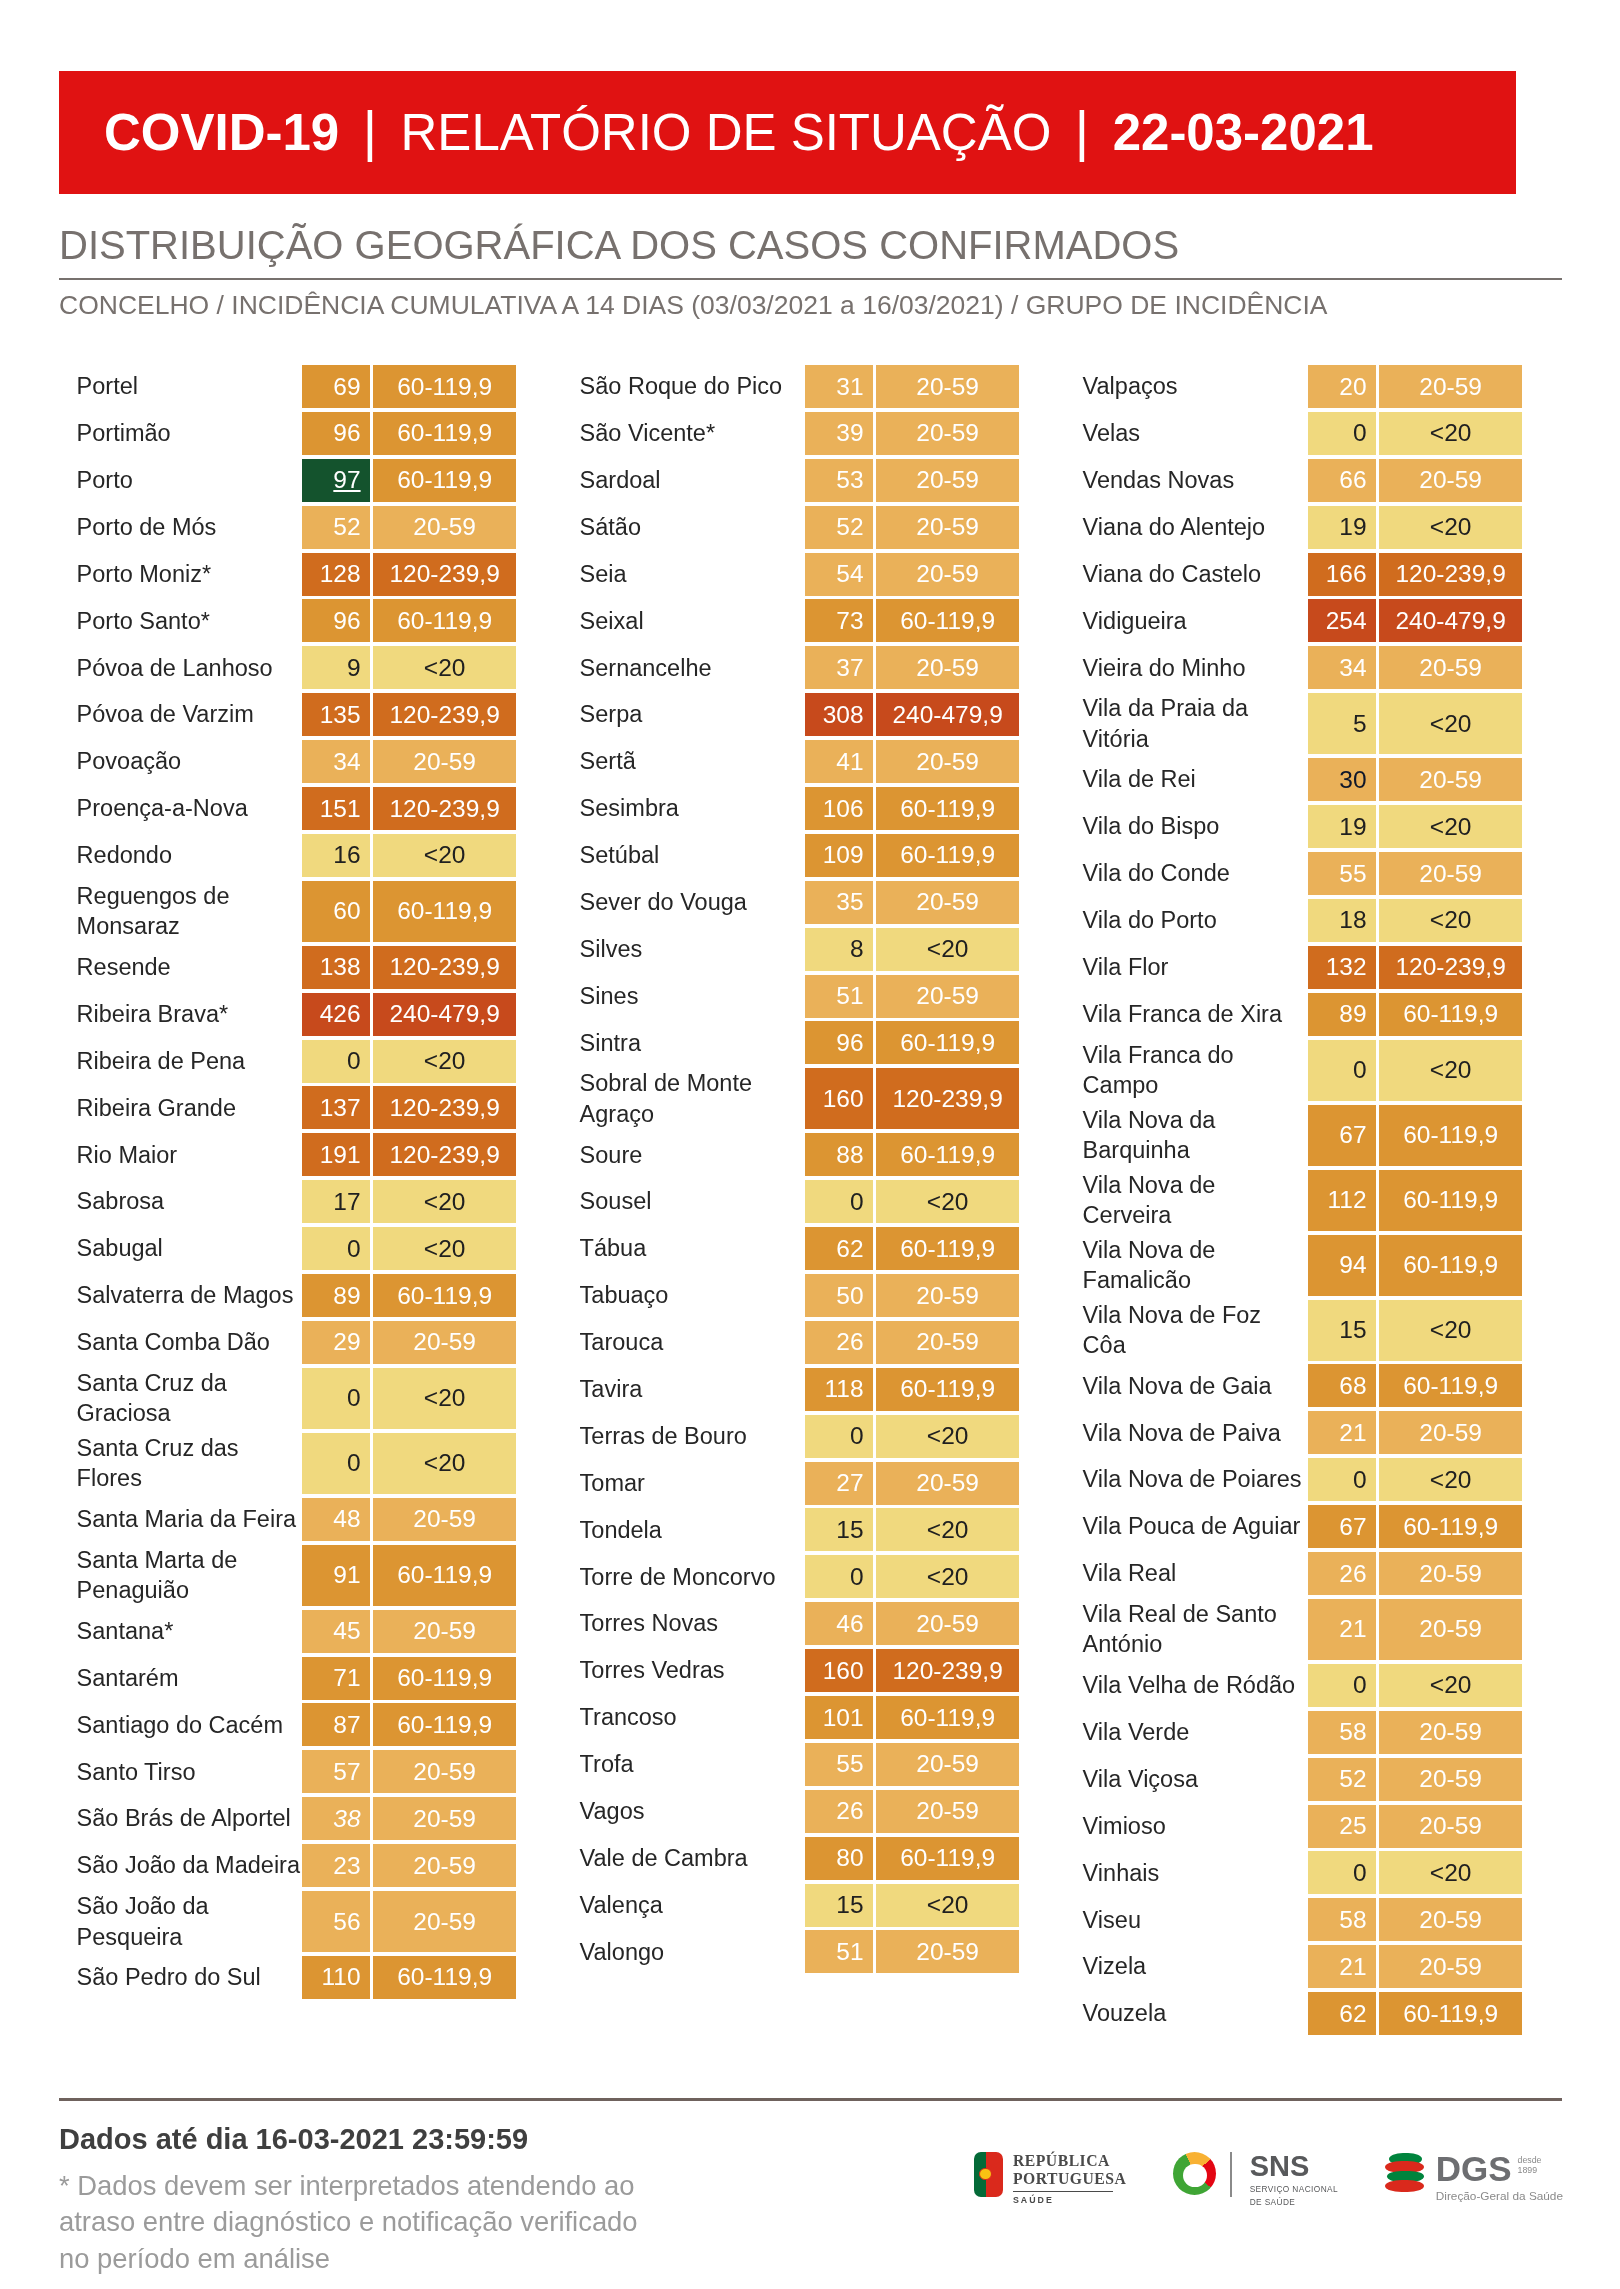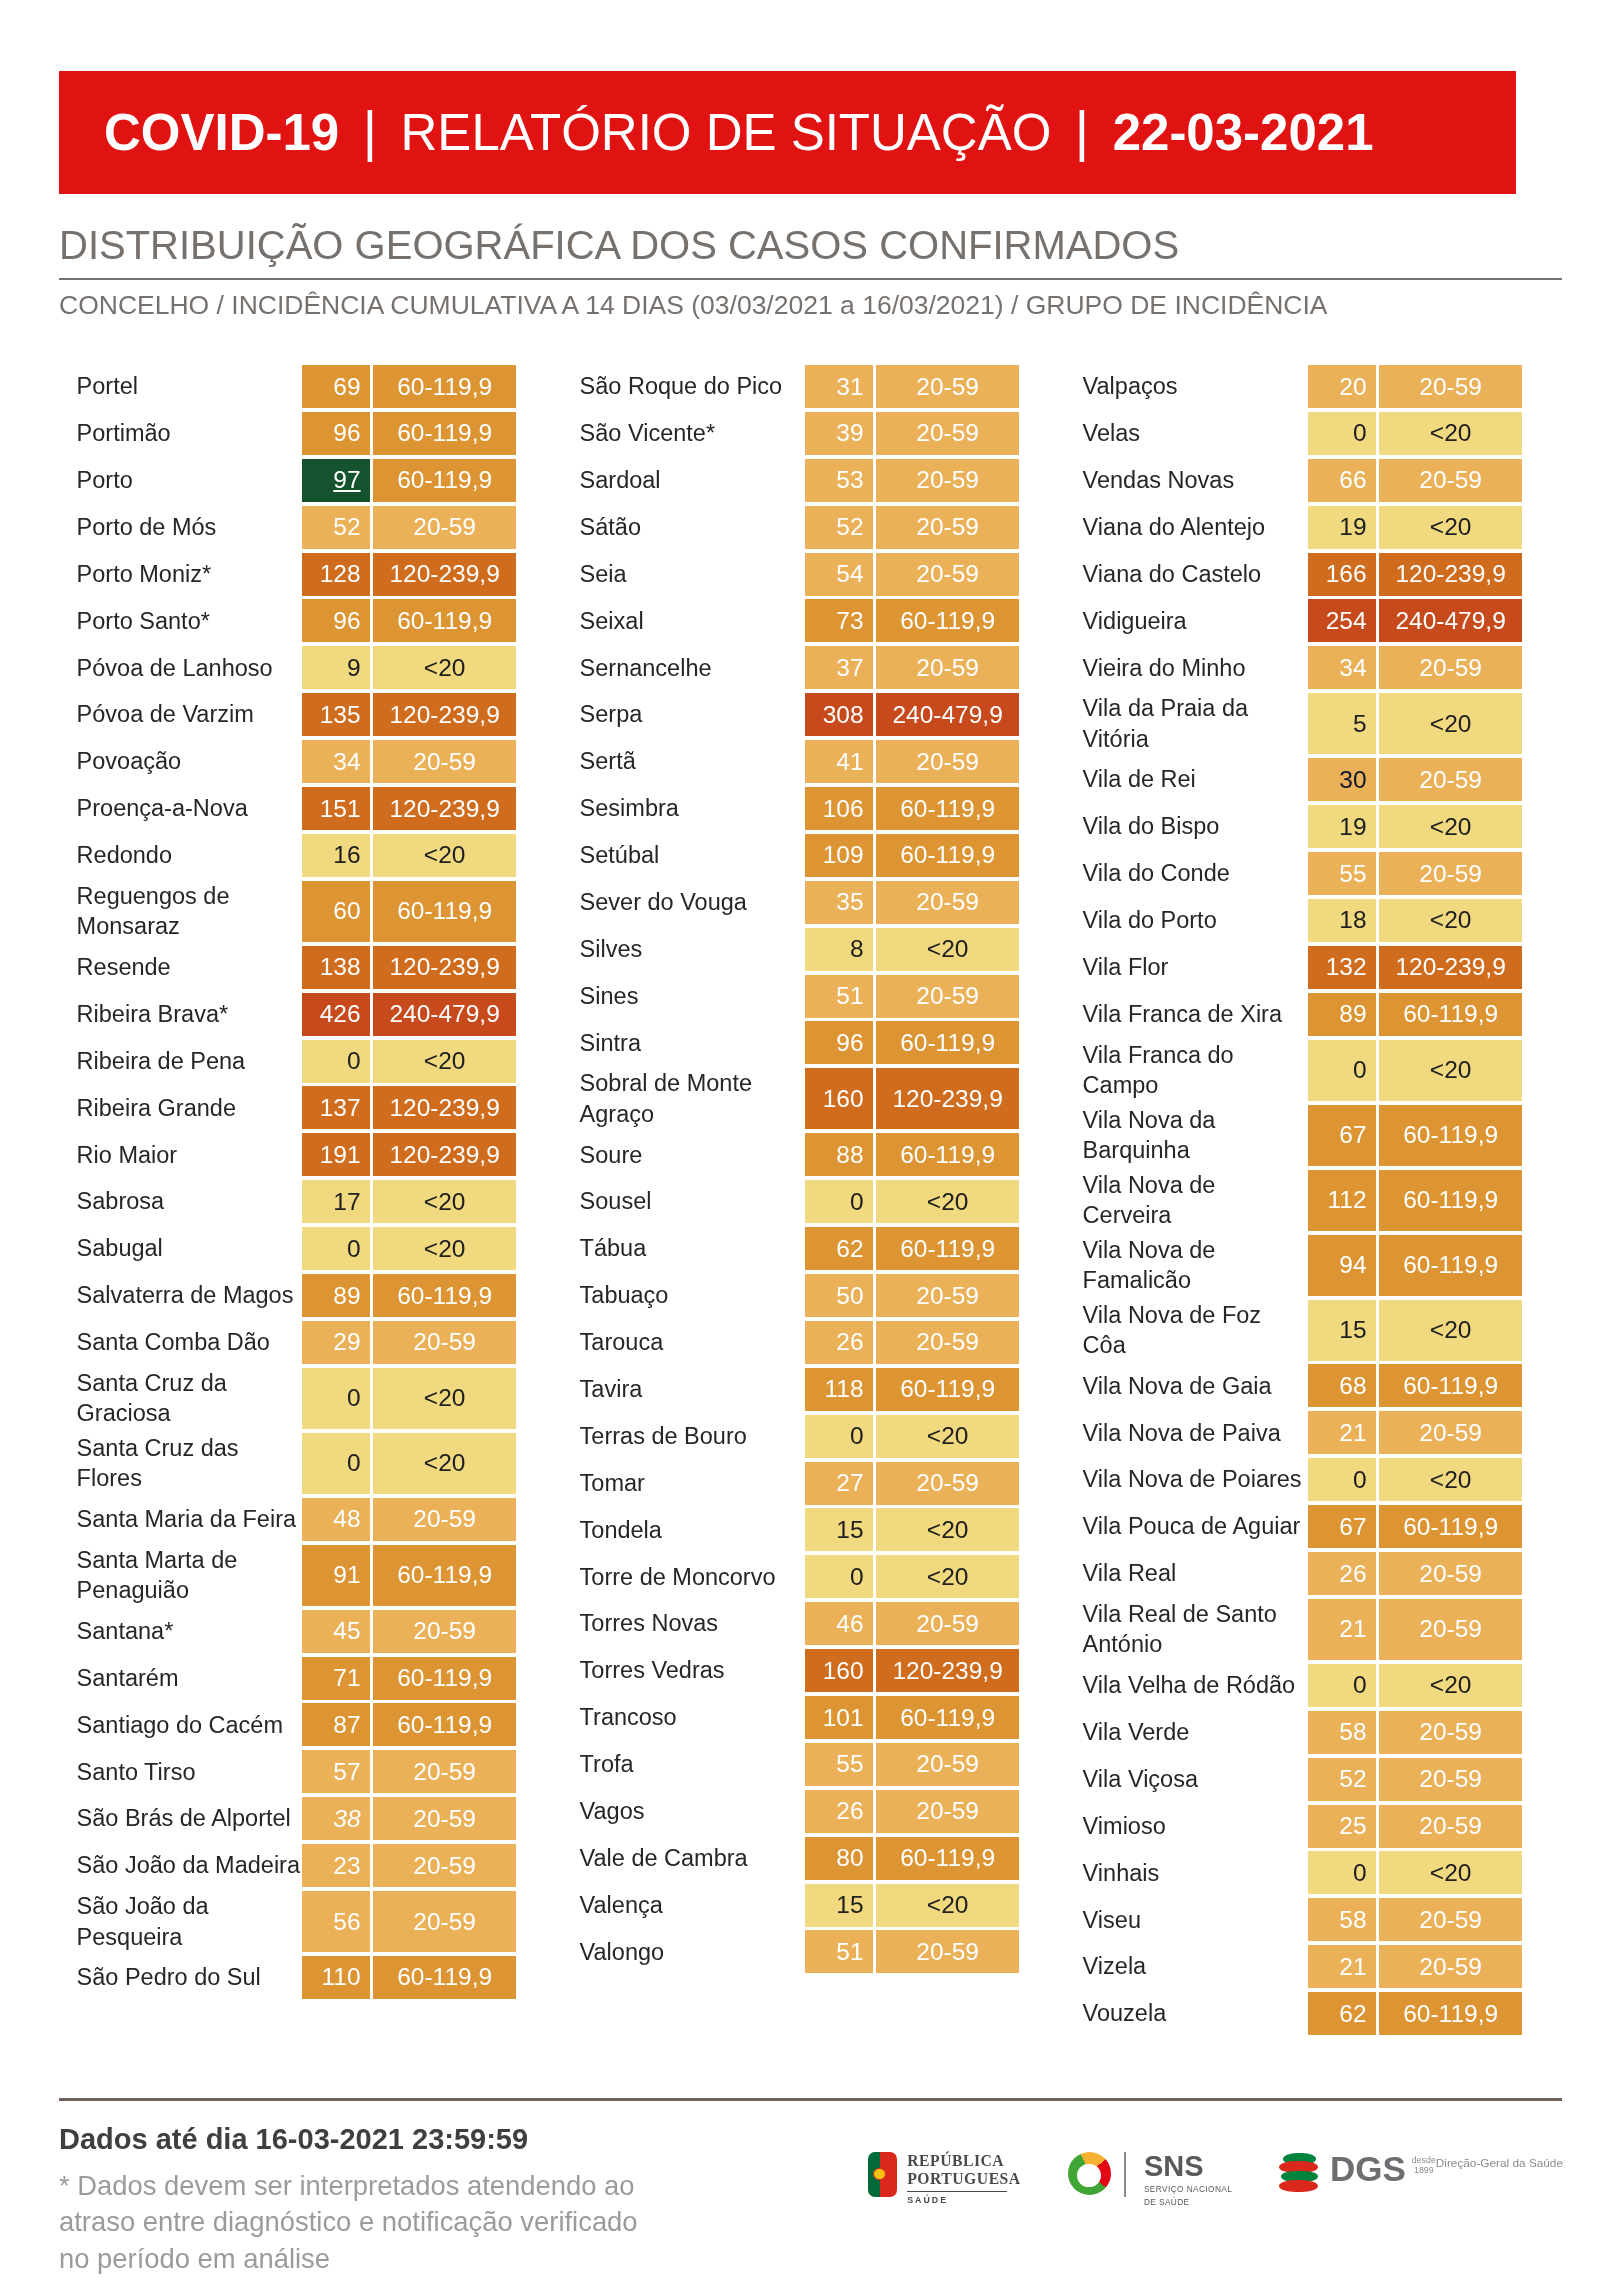--- a/index.html
+++ b/index.html
@@ -52,21 +52,21 @@
   .sns-swirl{width:43px;height:43px;border-radius:50%;position:relative;
              background:conic-gradient(from 210deg,#3FA535 0 35%,#F8B133 35% 55%,#E30613 55% 78%,#3FA535 78% 100%);}
   .sns-swirl::after{content:"";position:absolute;left:9.8px;top:11.8px;width:23.5px;height:23.5px;
                     border-radius:50%;background:#fff;}
   .sns-bar{width:2px;height:45px;background:#8a8a8a;margin:0 7.8px 0 3.9px;}
   .sns-text{display:flex;flex-direction:column;color:#58595B;}
   .sns-name{font-size:29px;font-weight:bold;line-height:1;}
   .sns-sub{font-size:8.3px;letter-spacing:0.4px;line-height:1.25;margin-top:2.9px;}
   .dgs-emblem{width:41px;height:45px;position:relative;}
   .dgs-emblem span{position:absolute;left:0;border-radius:50%/60%;}
-  .dgs-text{display:flex;flex-direction:row;color:#6d6e71;text-align:center;}
+  .dgs-text{display:flex;flex-direction:column;color:#6d6e71;}
   .dgs-toprow{display:flex;align-items:flex-start;gap:5.9px;}
   .dgs-name{font-size:35px;font-weight:bold;line-height:.95;color:#6d6e71;}
   .dgs-since{font-size:8.8px;line-height:1.1;color:#8a8a8a;margin-top:3.9px;}
   .dgs-sub{font-size:11.8px;color:#8a8a8a;margin-top:3.9px;}
 </style>
 </head>
 <body>
 
 <div class="page">
 

